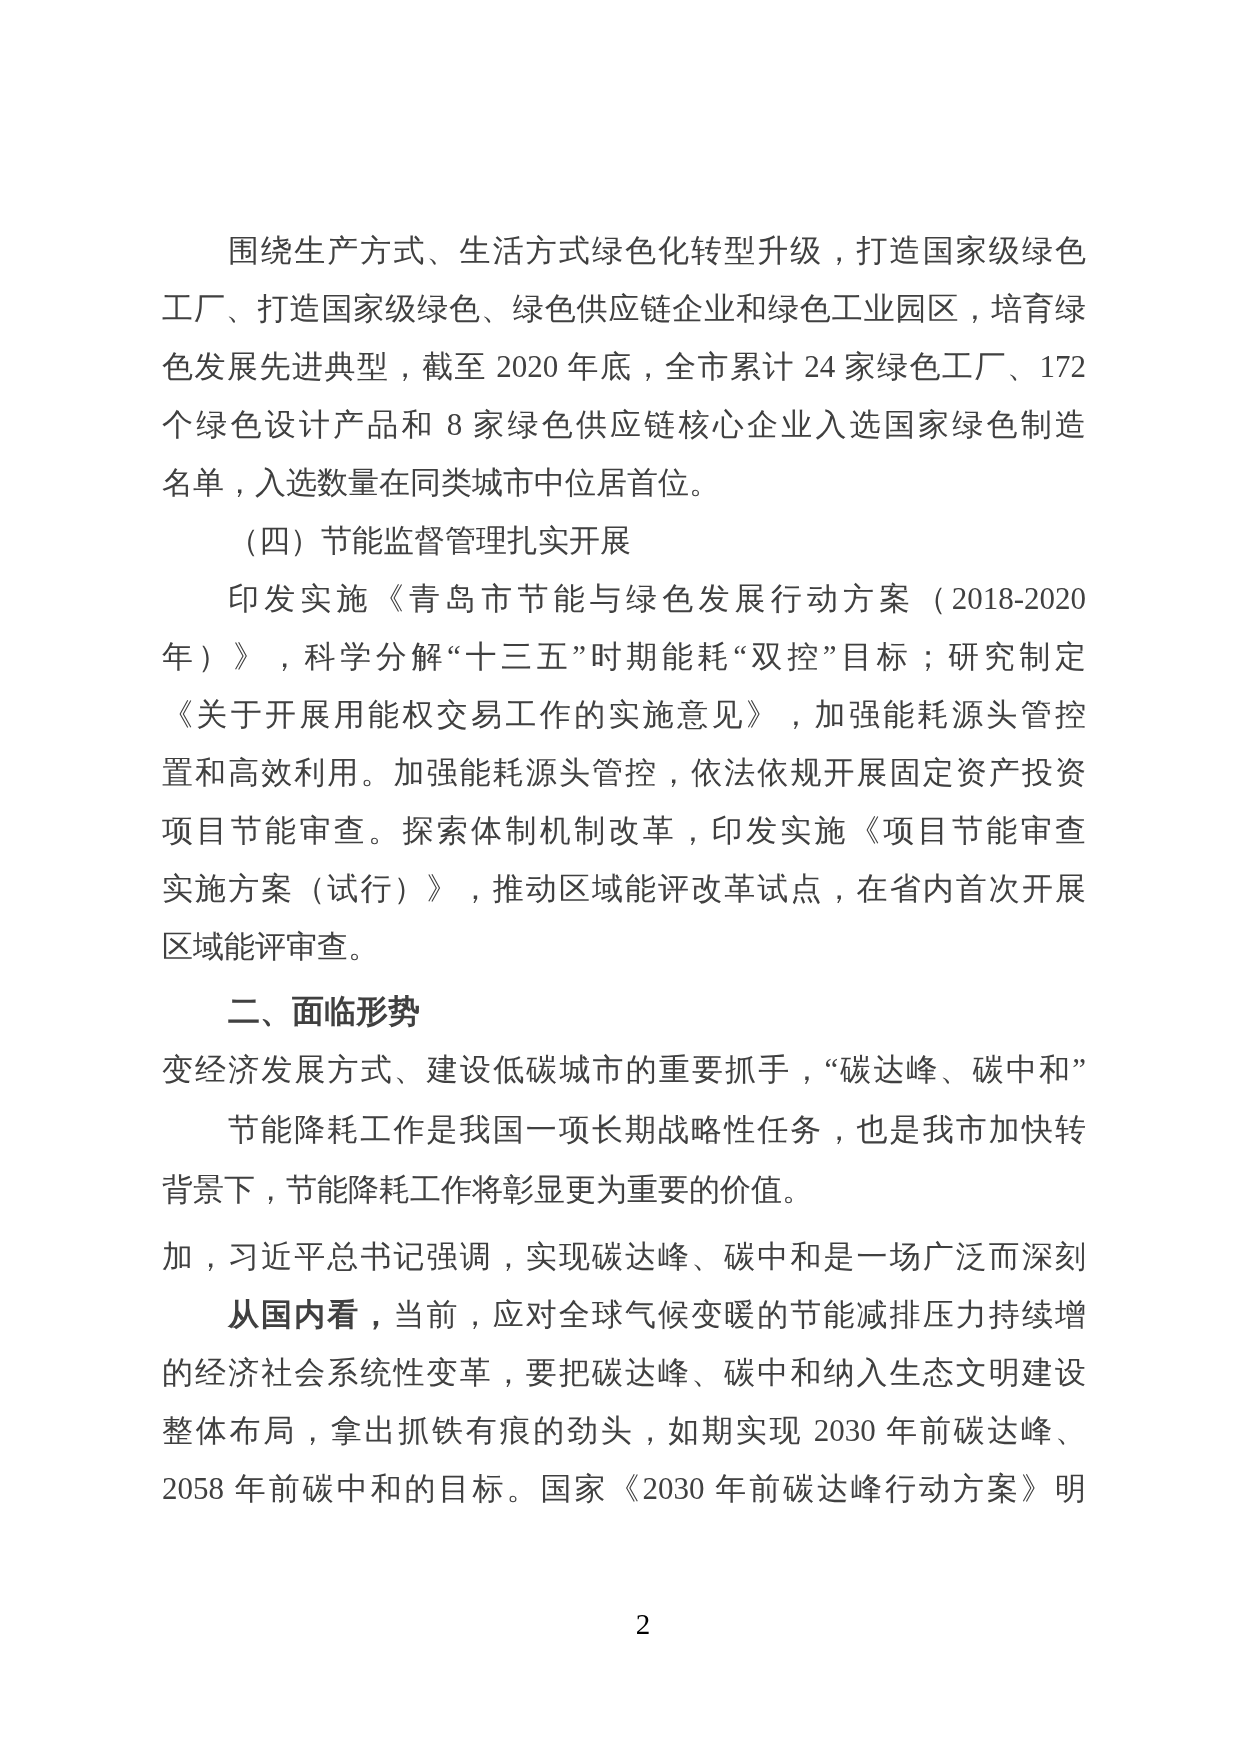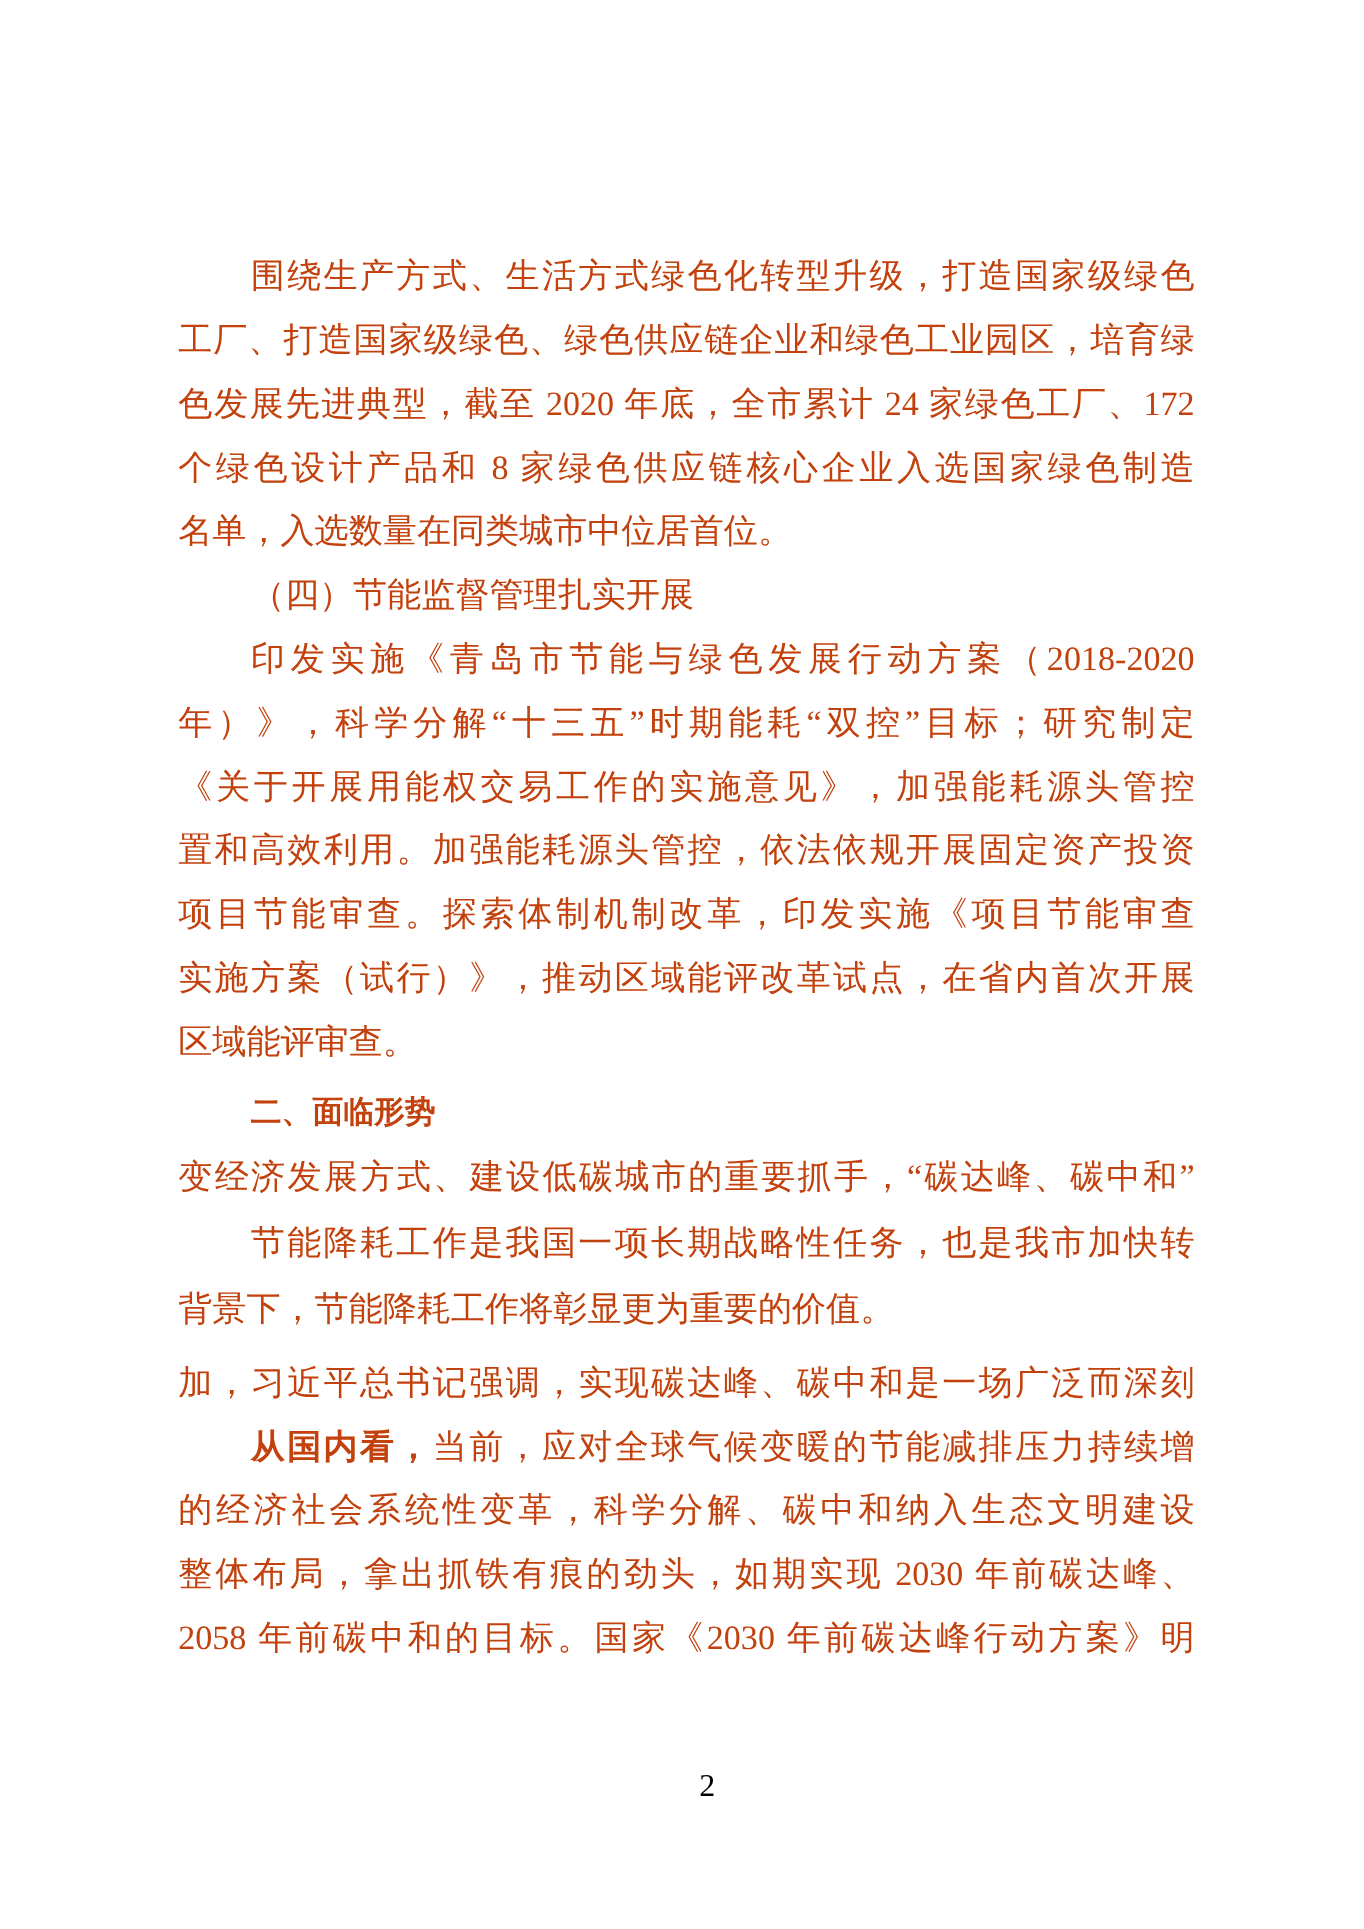--- a/index.html
+++ b/index.html
@@ -22,35 +22,35 @@
     left: 162px;
     top: 222px;
     width: 924px;
   }
   .line {
     font-size: 31px;
     line-height: 58px;
     height: 58px;
     text-align: justify;
     text-align-last: left;
-    color: #c2410c;
+    color: #404040;
   }
   .line.fill {
     text-align-last: justify;
   }
   .line.indent {
     text-indent: 66px;
   }
   .heading-kai {
     font-size: 31px;
   }
   .heading-hei {
     font-family: "Liberation Sans", "DejaVu Sans", sans-serif;
     font-weight: bold;
-    font-size: 28px;
+    font-size: 32px;
     margin-top: 6px;
   }
   .para-3 .line {
     line-height: 60px;
     height: 60px;
   }
   .para-4 {
     margin-top: 8px;
   }
   .bold-lead {
@@ -101,21 +101,21 @@
       <div class="line fill">变经济发展方式、建设低碳城市的重要抓手，“碳达峰、碳中和”</div>
       <div class="line fill indent">节能降耗工作是我国一项长期战略性任务，也是我市加快转</div>
       <div class="line">背景下，节能降耗工作将彰显更为重要的价值。</div>
     </div>
 
     <div class="para para-4">
       <div class="line fill">加，习近平总书记强调，实现碳达峰、碳中和是一场广泛而深刻</div>
       <div class="line fill indent">
         <span class="bold-lead">从国内看，</span><span>当前，应对全球气候变暖的节能减排压力持续增</span>
       </div>
-      <div class="line fill">的经济社会系统性变革，科学分解、碳中和纳入生态文明建设</div>
+      <div class="line fill">的经济社会系统性变革，要把碳达峰、碳中和纳入生态文明建设</div>
       <div class="line fill">整体布局，拿出抓铁有痕的劲头，如期实现 2030 年前碳达峰、</div>
       <div class="line fill">2058 年前碳中和的目标。国家《2030 年前碳达峰行动方案》明</div>
     </div>
 
   </div>
 
   <div class="page-number">2</div>
 </div>
 
 </body></html>

